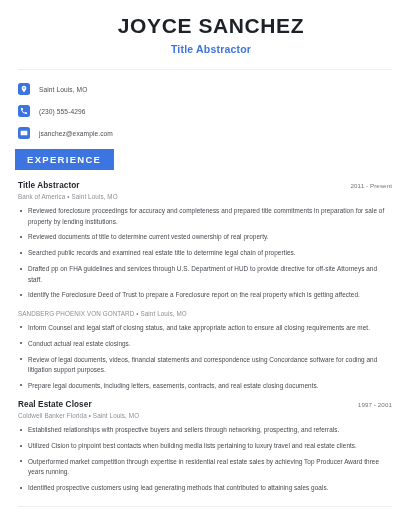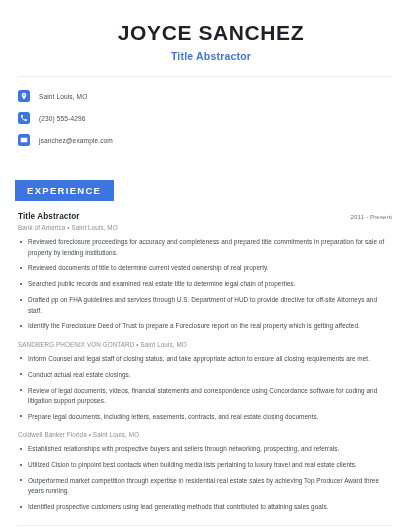--- a/index.html
+++ b/index.html
@@ -20,21 +20,20 @@
     height: 530px;
     position: relative;
     box-sizing: border-box;
     padding: 0;
   }
 
   
   .header {
     padding: 14px 18px 0 30px;
     text-align: center;
-    margin-top: 7px;
   }
   .full-name {
     font-size: 21px;
     font-weight: bold;
     letter-spacing: 0.6px;
     color: #1d2228;
     line-height: 1.15;
     margin: 0;
   }
   .job-title {
@@ -84,21 +83,21 @@
     display: inline-block;
     background: #3c74e0;
     color: #ffffff;
     font-size: 9.5px;
     font-weight: bold;
     letter-spacing: 1.3px;
     padding: 5px 13px 5px 12px;
   }
   .badge-experience-wrap {
     padding-left: 15px;
-    margin-top: 32px;
+    margin-top: 8px;
   }
 
   
   .experience {
     padding: 11px 18px 0 18px;
   }
   .job { margin-bottom: 9px; }
   .job:last-child { margin-bottom: 0; }
 
   .job-head {
@@ -231,20 +230,24 @@
       </div>
       <ul class="bullets">
         <li class="bullet">Inform Counsel and legal staff of closing status, and take appropriate action to ensure all closing requirements are met.</li>
         <li class="bullet">Conduct actual real estate closings.</li>
         <li class="bullet">Review of legal documents, videos, financial statements and correspondence using Concordance software for coding and litigation support purposes.</li>
         <li class="bullet">Prepare legal documents, including letters, easements, contracts, and real estate closing documents.</li>
       </ul>
     </div>
 
     <div class="job">
+      <div class="job-head">
+        <span class="job-role">Real Estate Closer</span>
+        <span class="job-dates">1997 - 2001</span>
+      </div>
       <div class="job-meta">
         <span>Coldwell Banker Florida</span>
         <span>•</span>
         <span>Saint Louis, MO</span>
       </div>
       <ul class="bullets">
         <li class="bullet">Established relationships with prospective buyers and sellers through networking, prospecting, and referrals.</li>
         <li class="bullet">Utilized Cision to pinpoint best contacts when building media lists pertaining to luxury travel and real estate clients.</li>
         <li class="bullet">Outperformed market competition through expertise in residential real estate sales by achieving Top Producer Award three years running.</li>
         <li class="bullet">Identified prospective customers using lead generating methods that contributed to attaining sales goals.</li>

